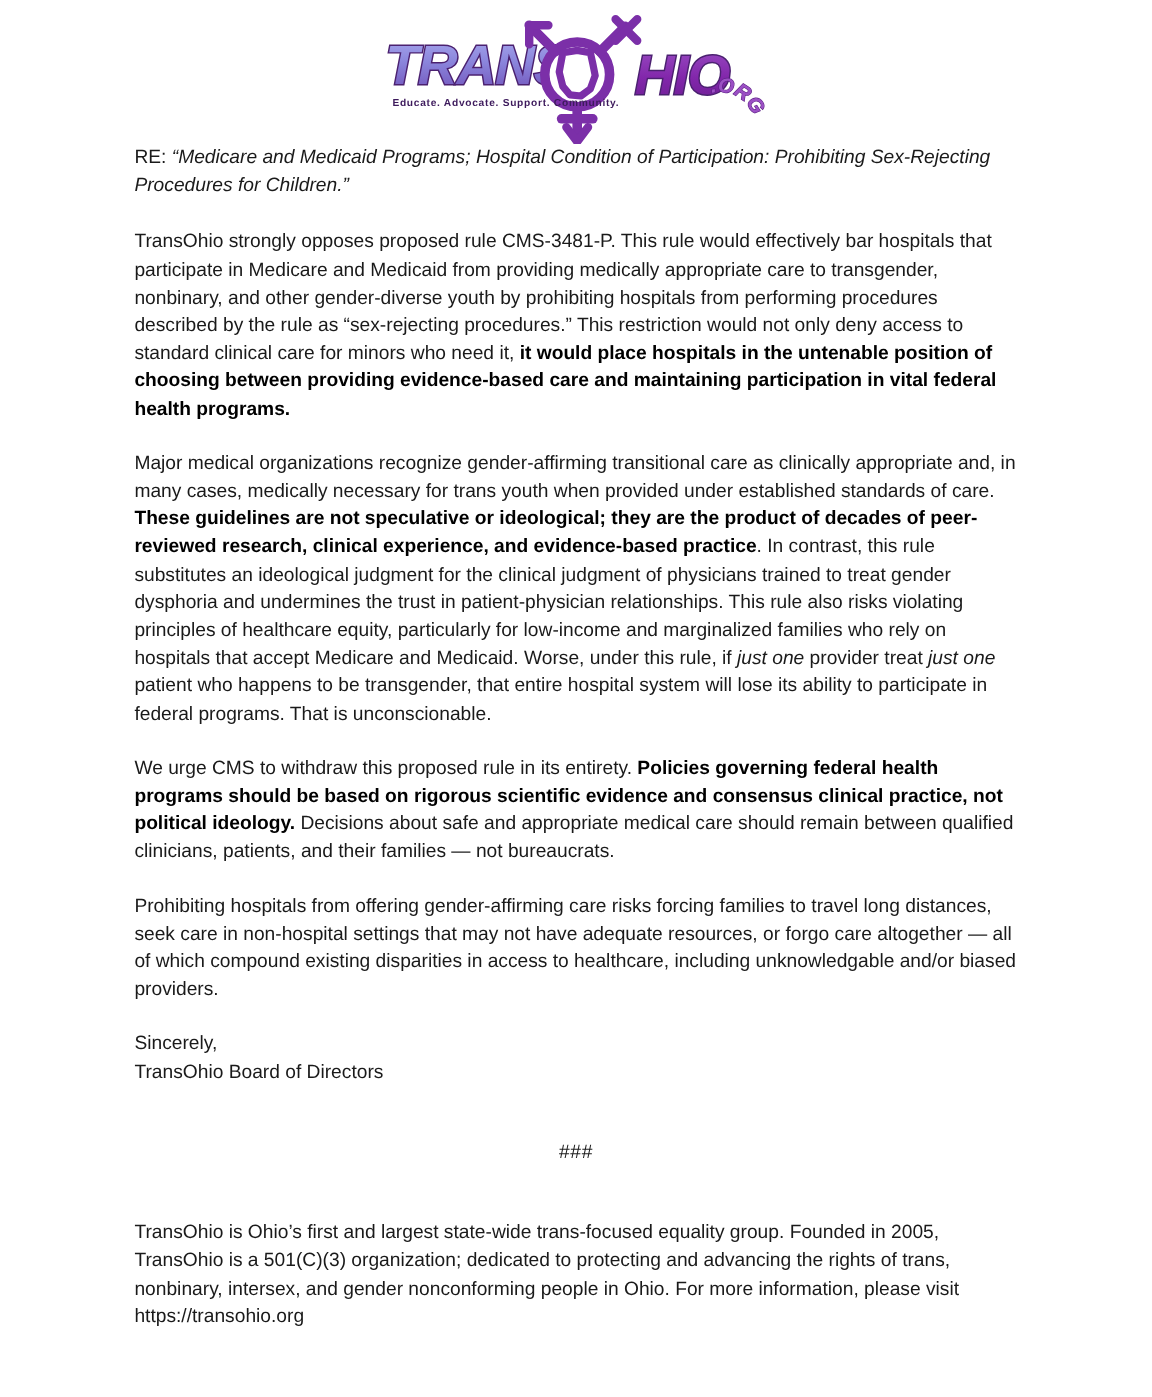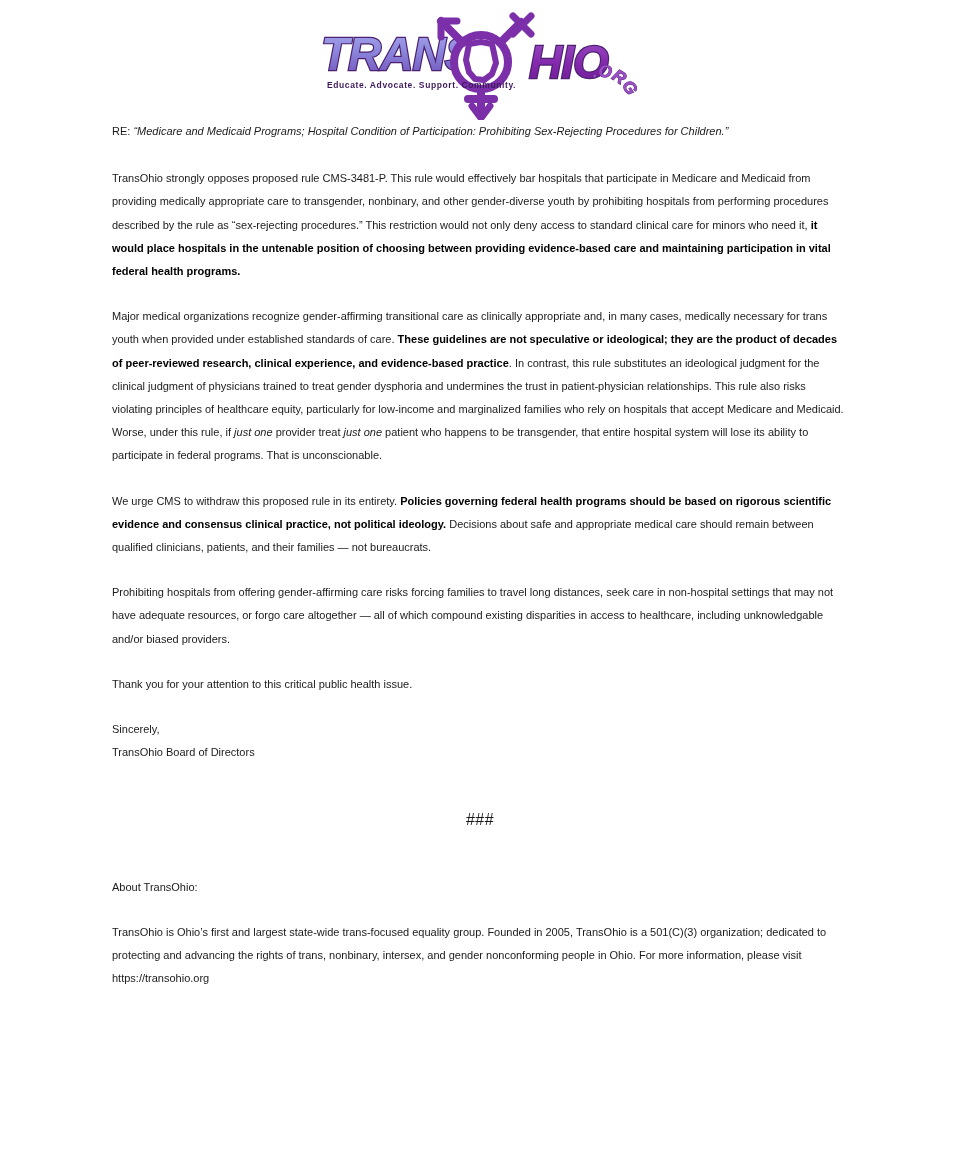--- a/index.html
+++ b/index.html
@@ -37,21 +37,21 @@
 
   
   .doc {
     position: absolute;
     left: 112px;
     top: 120px;
     width: 736px;
   }
   p {
     margin: 0 0 22px 0;
-    font-size: 11px;
+    font-size: 16px;
     line-height: 23.2px;
     color: #1a1a1a;
     text-align: left;
   }
   p:last-child { margin-bottom: 0; }
   .re-line {
     margin-bottom: 24px;
   }
   .re-line .quoted {
     font-style: italic;
@@ -139,30 +139,28 @@
     <p class="re-line"><span>RE: </span><span class="quoted">“</span><span class="quoted">Medicare and Medicaid Programs; Hospital Condition of Participation: Prohibiting Sex-Rejecting Procedures for Children.</span><span class="quoted">”</span></p>
 
     <p><span>TransOhio strongly opposes proposed rule CMS-3481-P. This rule would effectively bar hospitals that participate in Medicare and Medicaid from providing medically appropriate care to transgender, nonbinary, and other gender-diverse youth by prohibiting hospitals from performing procedures described by the rule as “sex-rejecting procedures.” This restriction would not only deny access to standard clinical care for minors who need it, </span><b>it would place hospitals in the untenable position of choosing between providing evidence-based care and maintaining participation in vital federal health programs.</b></p>
 
     <p><span>Major medical organizations recognize gender-affirming transitional care as clinically appropriate and, in many cases, medically necessary for trans youth when provided under established standards of care. </span><b>These guidelines are not speculative or ideological; they are the product of decades of peer-reviewed research, clinical experience, and evidence-based practice</b><span>. In contrast, this rule substitutes an ideological judgment for the clinical judgment of physicians trained to treat gender dysphoria and undermines the trust in patient-physician relationships. This rule also risks violating principles of healthcare equity, particularly for low-income and marginalized families who rely on hospitals that accept Medicare and Medicaid. Worse, under this rule, if </span><i>just one</i><span> provider treat </span><i>just one</i><span> patient who happens to be transgender, that entire hospital system will lose its ability to participate in federal programs. That is unconscionable.</span></p>
 
     <p><span>We urge CMS to withdraw this proposed rule in its entirety. </span><b>Policies governing federal health programs should be based on rigorous scientific evidence and consensus clinical practice, not political ideology.</b><span> Decisions about safe and appropriate medical care should remain between qualified clinicians, patients, and their families — not bureaucrats.</span></p>
 
     <p>Prohibiting hospitals from offering gender-affirming care risks forcing families to travel long distances, seek care in non-hospital settings that may not have adequate resources, or forgo care altogether — all of which compound existing disparities in access to healthcare, including unknowledgable and/or biased providers.</p>
 
-    <p>Thank you for your attention to this critical public health issue.</p>
 
     <div class="sig-block">
       <p>Sincerely,</p>
       <p>TransOhio Board of Directors</p>
     </div>
 
     <div class="spacer-lg"></div>
 
     <p class="hashes">###</p>
 
     <div class="spacer-lg"></div>
 
-    <p class="about-head">About TransOhio:</p>
     <p class="about-body">TransOhio is Ohio’s first and largest state-wide trans-focused equality group. Founded in 2005, TransOhio is a 501(C)(3) organization; dedicated to protecting and advancing the rights of trans, nonbinary, intersex, and gender nonconforming people in Ohio. For more information, please visit https://transohio.org</p>
 
   </div>
 </div>
 
 </body></html>

